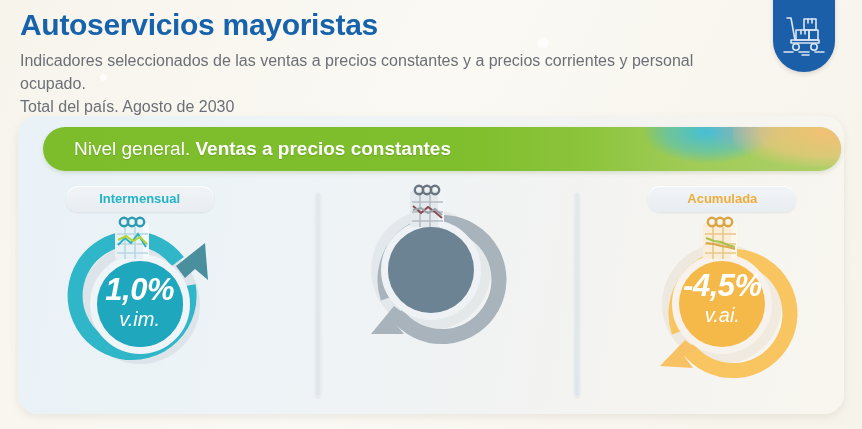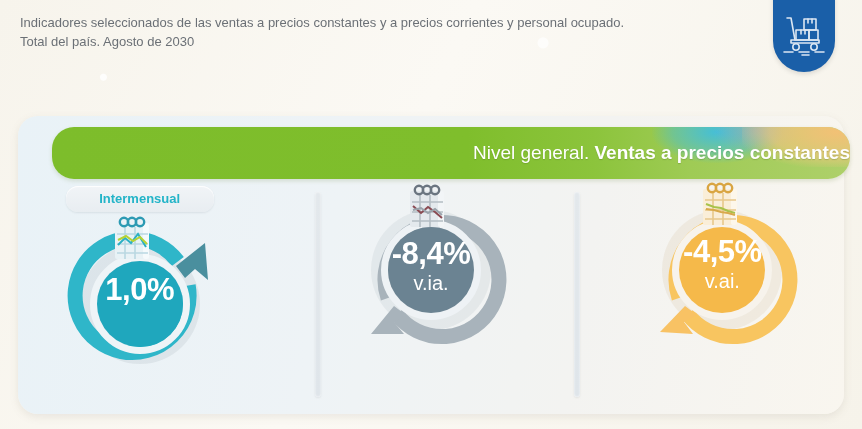--- a/index.html
+++ b/index.html
@@ -39,21 +39,21 @@
   }
   .header h1 {
     font-size: 30px;
     font-weight: bold;
     color: #1763ab;
     letter-spacing: -0.3px;
     line-height: 1.15;
   }
   .header .subtitle {
     margin-top: 6px;
-    font-size: 13px;
+    font-size: 16px;
     color: #6b7076;
     line-height: 1.45;
   }
 
   
   .badge {
     position: absolute;
     right: 27px;
     top: -6px;
     width: 62px;
@@ -76,31 +76,30 @@
     width: 826px;
     height: 298px;
     border-radius: 20px;
     background: linear-gradient(100deg, #e9f2f7 0%, #eef3f6 38%, #f3f3f1 68%, #f9f6ef 100%);
     box-shadow: 0 3px 9px rgba(120,115,100,.13);
   }
 
   
   .banner {
     position: absolute;
-    left: 34px;
+    left: 25px;
     top: 11px;
     width: 798px;
-    height: 52px;
+    height: 44px;
     border-radius: 22px;
     overflow: hidden;
     background: linear-gradient(90deg, #7dbd2b 0%, #7fbe2c 52%, #8cc43c 68%, #9fcb55 80%, #aed06a 100%);
     display: flex;
     align-items: center;
     box-shadow: 0 2px 4px rgba(90,120,40,.18);
-    justify-content: flex-end;
   }
   .banner .blob-cyan {
     position: absolute;
     left: 600px; top: -26px;
     width: 130px; height: 62px;
     background: radial-gradient(ellipse at center, rgba(63,190,222,.95) 0%, rgba(63,190,222,.45) 48%, rgba(63,190,222,0) 72%);
     pointer-events: none;
   }
   .banner .blob-peach {
     position: absolute;
@@ -180,20 +179,21 @@
   }
   .donut-wrap svg { position: absolute; left: 0; top: 0; }
 
   .donut-value {
     position: absolute;
     left: 0;
     width: 190px;
     text-align: center;
     color: #ffffff;
     pointer-events: none;
+    font-style: italic;
   }
   .donut-value .num {
     display: block;
     font-size: 31px;
     font-weight: bold;
     line-height: 1;
     letter-spacing: -0.5px;
   }
   .donut-value .sub {
     display: block;
@@ -216,20 +216,21 @@
   .p1 .cal-icon { left: 62px; top: -2px; }
   .p2 .cal-icon { left: 66px; top: 0px; }
   .p3 .cal-icon { left: 68px; top: -2px; }
 </style>
 </head>
 <body>
 
 <div class="bg-texture"></div>
 
 <div class="header">
+  <h1>Autoservicios mayoristas</h1>
   <div class="subtitle">
     <div>Indicadores seleccionados de las ventas a precios constantes y a precios corrientes y personal ocupado.</div>
     <div>Total del país. Agosto de 2030</div>
   </div>
 </div>
 
 <div class="badge">
   <span>
     <svg width="44" height="46" viewBox="0 0 44 46" fill="none" stroke="#dbe6f2" stroke-width="1.6" stroke-linecap="round" stroke-linejoin="round">
 
@@ -284,20 +285,21 @@
           <circle cx="95" cy="88" r="46.5" fill="none" stroke="#eef4f7" stroke-width="7"></circle>
 
           <circle cx="95" cy="88" r="43" fill="#1fa7bd"></circle>
 
           <g>
             <path d="M131 50 L160 27 L163 64 L150 53 L140 62 Z" fill="#4a8f9e"></path>
           </g>
         </svg>
         <div class="donut-value">
           <span class="num">1,0%</span>
+          <span class="sub">v.im.</span>
         </div>
 
         <span class="cal-icon">
           <svg width="52" height="52" viewBox="0 0 52 52">
             <rect x="8" y="9" width="33" height="36" rx="2" fill="#e8f2f6"></rect>
             <rect x="36" y="9" width="6" height="36" rx="2" fill="#f5fafc"></rect>
             <g stroke="#b9d7e2" stroke-width="1.6">
               <path d="M10 20 H41 M10 30 H41 M10 39 H41"></path>
               <path d="M18 13 V45 M28 13 V45"></path>
             </g>
@@ -319,24 +321,20 @@
         <svg width="190" height="168" viewBox="0 0 190 168">
           <circle cx="95" cy="88" r="60" fill="rgba(120,140,150,.10)"></circle>
 
           <path d="M 60.5 132 A 57 57 0 1 0 52 116" fill="none" stroke="#a8b3bb" stroke-width="15" stroke-linecap="butt"></path>
           <circle cx="95" cy="88" r="46.5" fill="none" stroke="#eef2f5" stroke-width="7"></circle>
           <circle cx="95" cy="88" r="43" fill="#6b8392"></circle>
           <g>
             <path d="M58 124 L35 152 L68 152 L58 140 L70 133 Z" fill="#a8b3bb"></path>
           </g>
         </svg>
-        <div class="donut-value">
-          <span class="num">-8,4%</span>
-          <span class="sub">v.ia.</span>
-        </div>
 
         <span class="cal-icon">
           <svg width="52" height="52" viewBox="0 0 52 52">
             <rect x="8" y="9" width="33" height="36" rx="2" fill="#e4e9ed"></rect>
             <rect x="36" y="9" width="6" height="36" rx="2" fill="#f2f5f7"></rect>
             <g stroke="#b4bdc4" stroke-width="1.6">
               <path d="M10 20 H41 M10 30 H41 M10 39 H41"></path>
               <path d="M18 13 V45 M28 13 V45"></path>
             </g>
             <path d="M11 24 L19 31 L26 25 L33 30 L40 36" fill="none" stroke="#8a4a52" stroke-width="2"></path>
@@ -345,20 +343,21 @@
               <circle cx="17" cy="8" r="4.2"></circle>
               <circle cx="25" cy="8" r="4.2"></circle>
               <circle cx="33" cy="8" r="4.2"></circle>
             </g>
           </svg>
         </span>
       </div>
     </div>
 
     <div class="panel p3">
+      <div class="pill orange">Acumulada</div>
 
       <div class="donut-wrap v3">
         <svg width="190" height="168" viewBox="0 0 190 168">
           <circle cx="95" cy="88" r="60" fill="rgba(190,160,110,.12)"></circle>
           <path d="M 60.5 132 A 57 57 0 1 0 52 116" fill="none" stroke="#f8c560" stroke-width="15" stroke-linecap="butt"></path>
           <circle cx="95" cy="88" r="46.5" fill="#faf6ef" opacity=".95"></circle>
           <circle cx="95" cy="88" r="46.5" fill="none" stroke="#f7f3ec" stroke-width="7"></circle>
           <circle cx="95" cy="88" r="43" fill="#f5b94a"></circle>
           <g>
             <path d="M58 124 L33 150 L66 152 L57 140 L70 133 Z" fill="#f8c264"></path>

